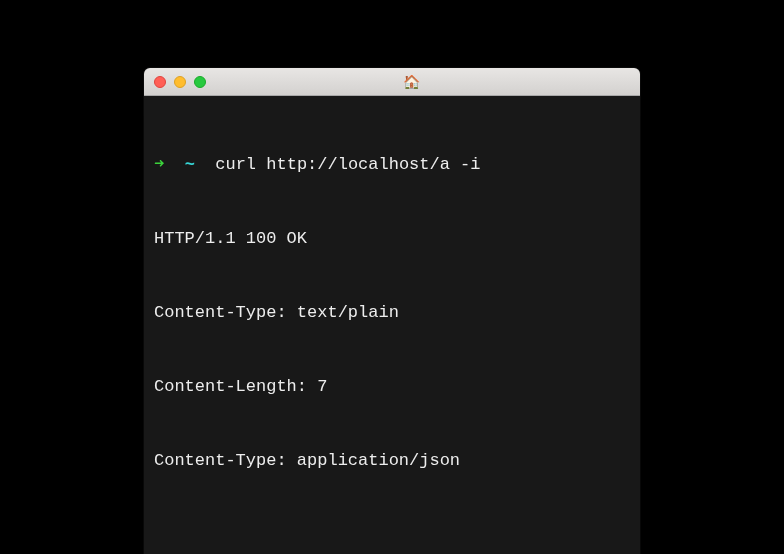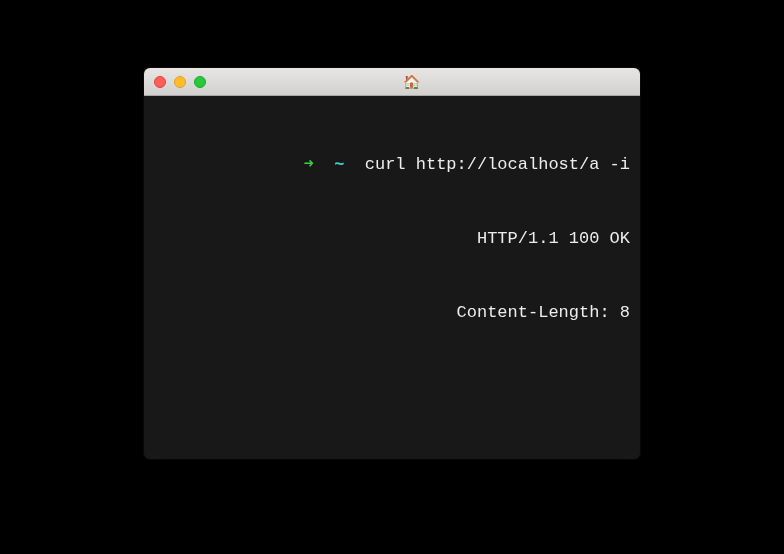--- a/index.html
+++ b/index.html
@@ -64,37 +64,39 @@
       font-size: 17px;
       line-height: 1.45;
       padding: 8px 10px 10px 10px;
       min-height: 310px;
       white-space: pre;
       font-weight: 500;
     }
     .arrow { color: #3bd13b; font-weight: bold; }
     .tilde { color: #37d6d6; font-weight: bold; }
     .cmd { color: #ededed; }
-    .line { min-height: 1.45em; text-align: right; }
+    .line { min-height: 1.45em; }
   </style>
 </head>
 <body>
 
 <div class="window">
   <div class="titlebar">
     <div class="traffic-lights">
       <div class="light red"></div>
       <div class="light yellow"></div>
       <div class="light green"></div>
     </div>
     <div class="title-content">
       <span class="home-icon">🏠</span>
     </div>
   </div>
   <div class="terminal-body">
     <div class="line"><span class="arrow">➜</span>  <span class="tilde">~</span>  <span class="cmd">curl http://localhost/a -i</span></div>
     <div class="line">HTTP/1.1 100 OK</div>
-    <div class="line">Content-Length: 8</div>
+    <div class="line">Content-Type: text/plain</div>
+    <div class="line">Content-Length: 7</div>
+    <div class="line">Content-Type: application/json</div>
     
     
     
   </div>
 </div>
 
 </body></html>

